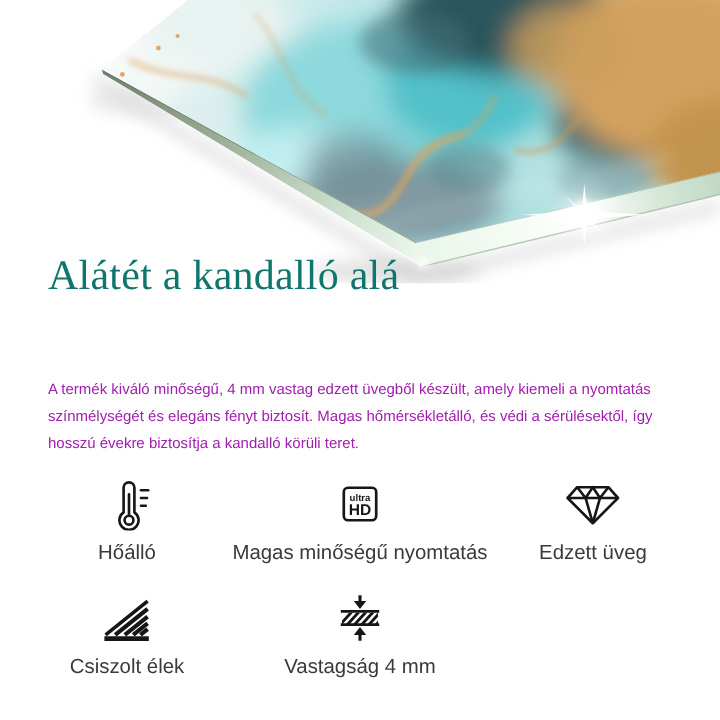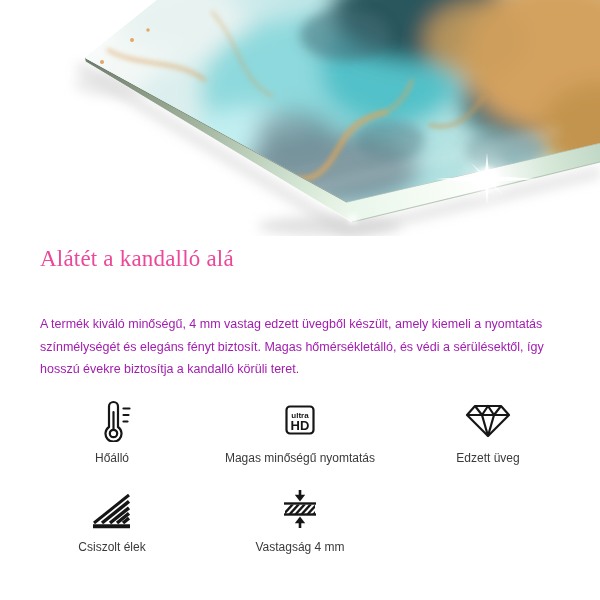--- a/index.html
+++ b/index.html
@@ -3,37 +3,37 @@
 <meta charset="utf-8">
 <style>
   html,body{margin:0;padding:0;background:#ffffff;}
   .stage{
     position:relative;width:600px;height:600px;background:#ffffff;overflow:hidden;
     font-family:"Liberation Sans",sans-serif;color:#3f3f3f;
   }
   .photo{position:absolute;left:0;top:0;width:600px;height:236px;}
   .photo svg{display:block;}
   .heading{
-    position:absolute;left:40px;top:241px;margin:0;
+    position:absolute;left:40px;top:212px;margin:0;
     font-family:"Liberation Serif","DejaVu Serif",serif;
-    font-weight:400;font-size:23px;line-height:35.5px;color:#ec4899;
+    font-weight:400;font-size:35px;line-height:35.5px;color:#0f766e;
     letter-spacing:.2px;
   }
   .heading span{display:block;}
   .desc{
     position:absolute;left:40px;top:313px;width:515px;margin:0;
     font-size:12.5px;line-height:22.5px;color:#a21caf;
   }
   .features{
     position:absolute;left:18px;top:398px;width:564px;
     display:grid;grid-template-columns:repeat(3,1fr);row-gap:22px;
   }
   .feature{display:flex;flex-direction:column;align-items:center;}
   .feature .iconbox{height:44px;display:flex;align-items:center;}
-  .feature .label{margin-top:9px;font-size:12px;color:#3a3a3a;white-space:nowrap;}
+  .feature .label{margin-top:9px;font-size:17px;color:#3a3a3a;white-space:nowrap;}
   .ic{stroke:#161616;fill:none;stroke-width:2.2;}
 </style>
 </head>
 <body>
 
 <div class="stage">
 
   <div class="photo">
     <svg width="600" height="236" viewBox="0 0 600 236" xmlns="http://www.w3.org/2000/svg">
       <defs>

